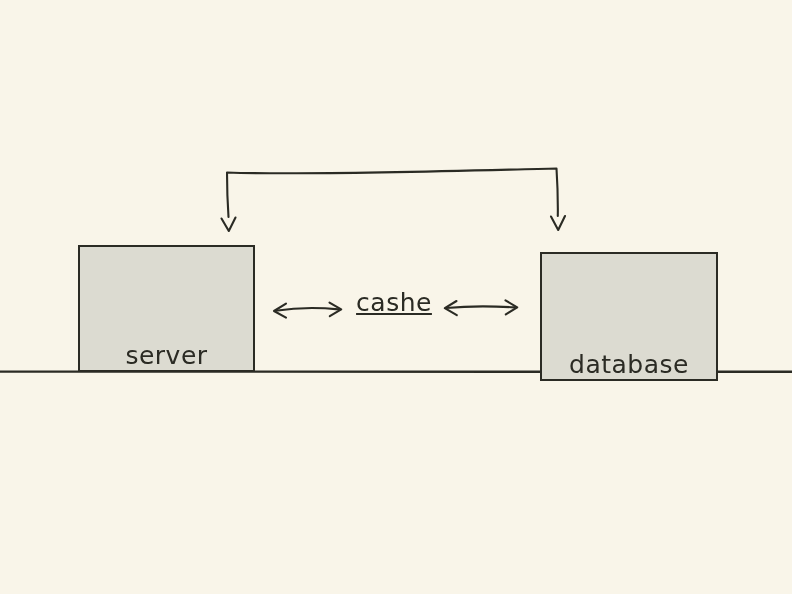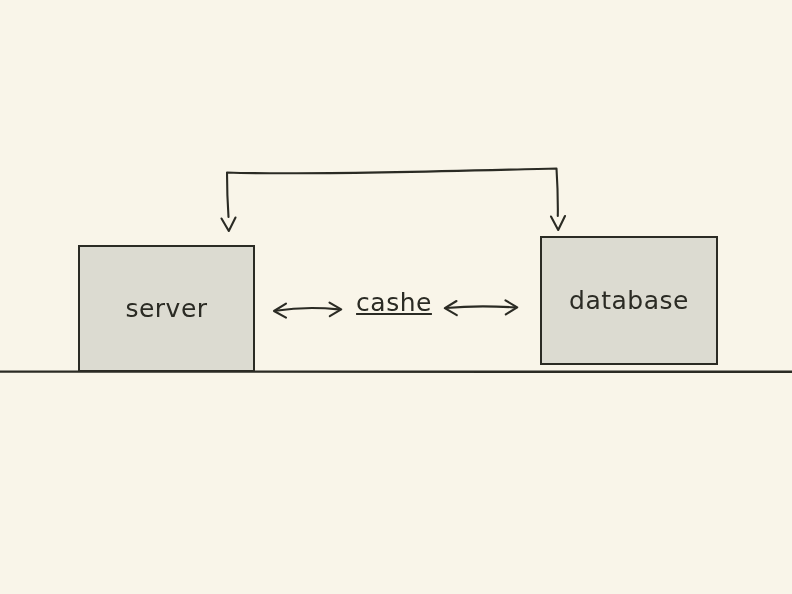--- a/index.html
+++ b/index.html
@@ -16,30 +16,30 @@
   .canvas{
     position:relative;width:792px;height:594px;background:var(--bg);
   }
   .overlay{
     position:absolute;left:0;top:0;width:792px;height:594px;
   }
   .node{
     position:absolute;
     background:var(--node-fill);
     border:2.2px solid var(--stroke);
-    display:flex;align-items:center;justify-content:center;
+    display:flex;align-items:flex-end;justify-content:center;
     box-sizing:border-box;
   }
   .node-label{
     color:var(--stroke);
     font-size:25px;
     letter-spacing:0.5px;
   }
   .node-server{left:78px;top:245px;width:177px;height:127px;}
-  .node-database{left:540px;top:236px;width:178px;height:129px;}
+  .node-database{left:540px;top:252px;width:178px;height:129px;}
   .floating-label{
     position:absolute;left:330px;top:288px;width:128px;
     text-align:center;color:var(--stroke);
     font-size:25px;letter-spacing:0.5px;text-decoration:underline;
   }
   svg path{stroke:var(--stroke);fill:none;stroke-width:2.1;stroke-linecap:round;stroke-linejoin:round;}
   svg path.ground{stroke-width:2.4;}
 </style>
 </head>
 <body>

